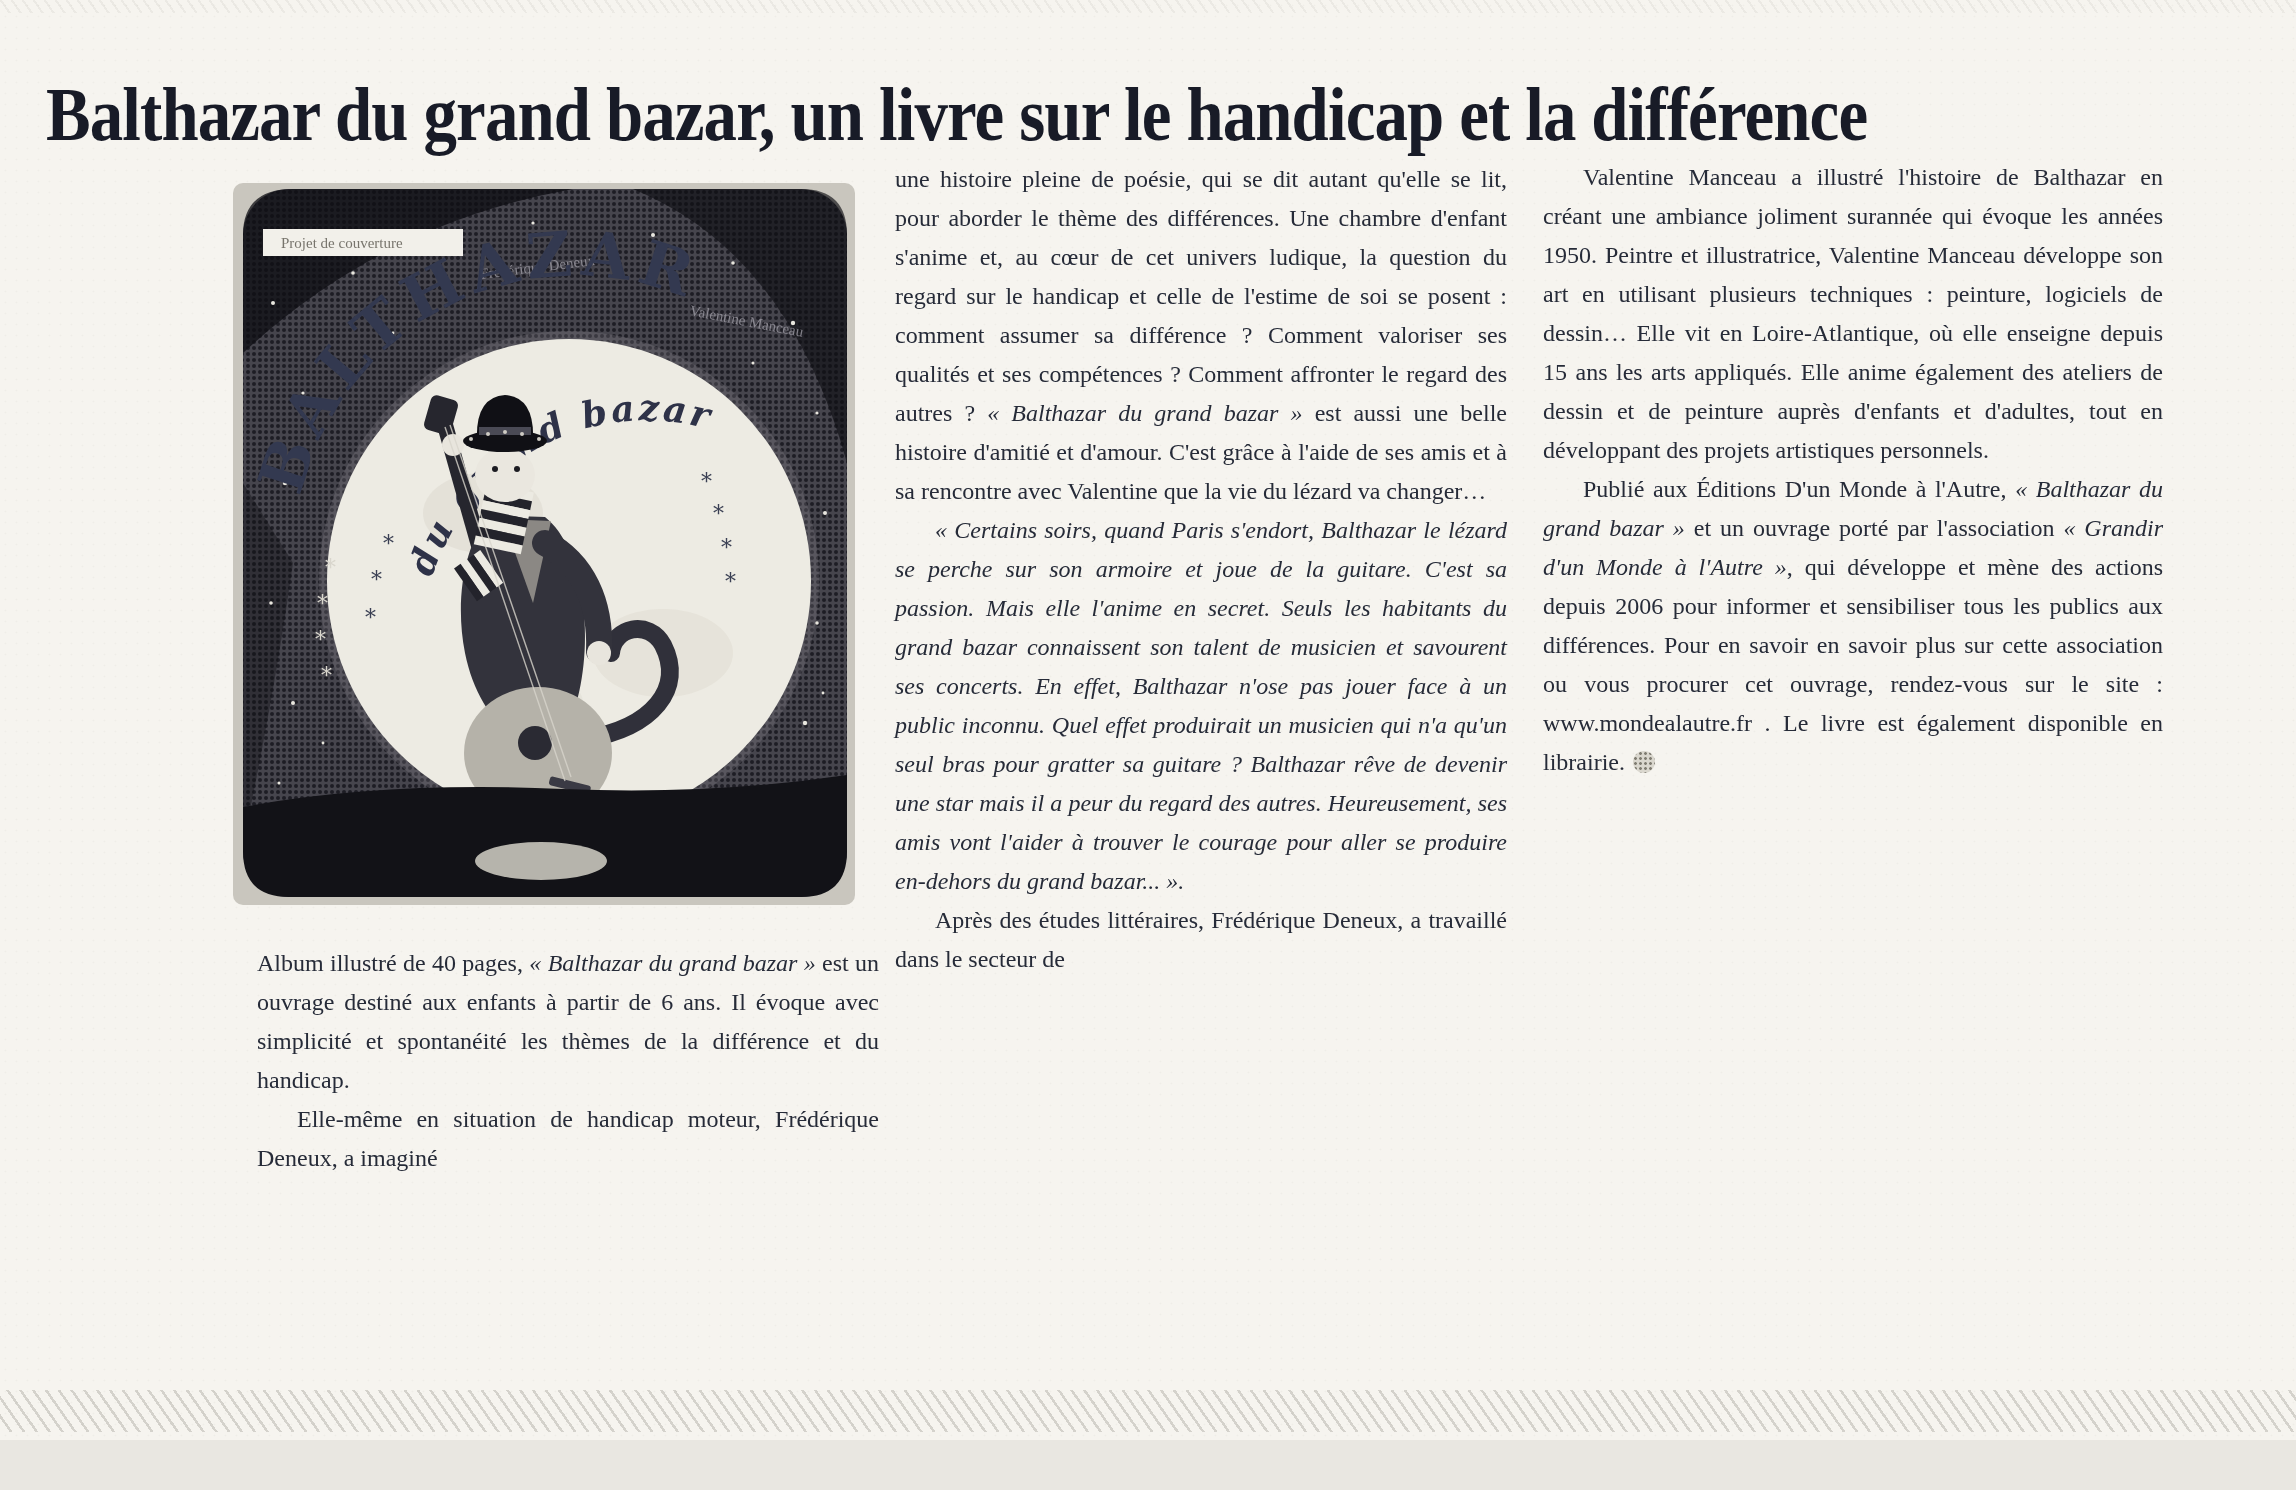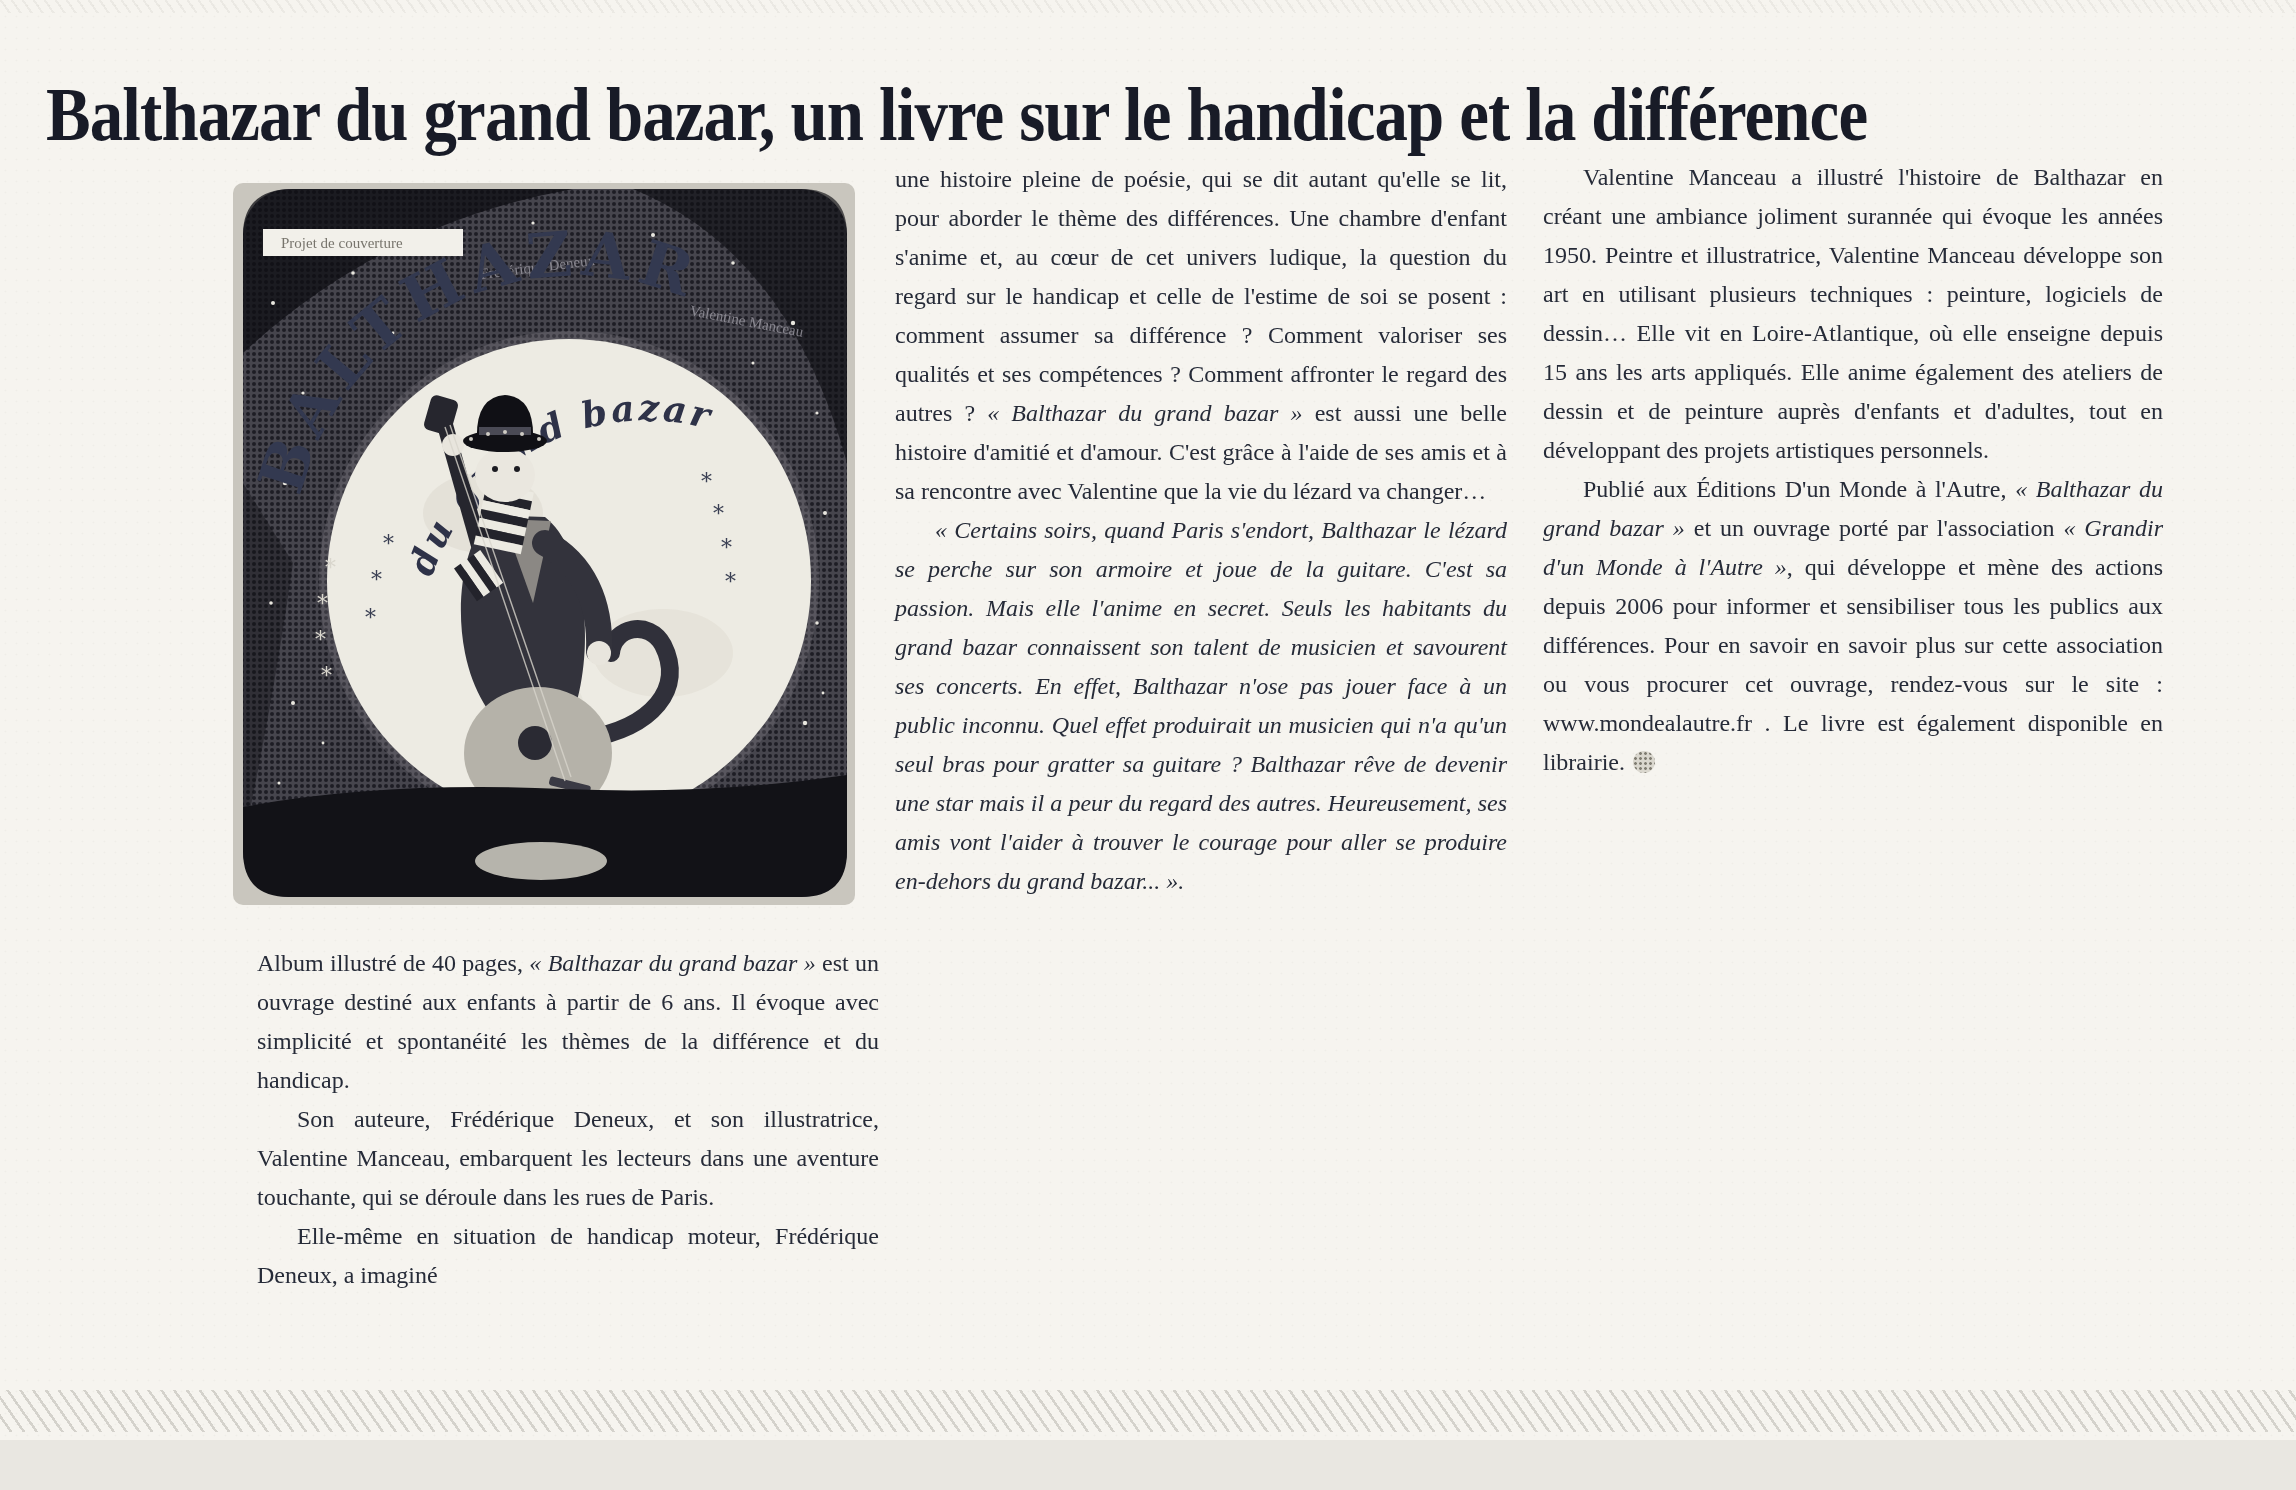--- a/index.html
+++ b/index.html
@@ -191,26 +191,26 @@
       <path d="M 10 624 Q 150 598 330 606 Q 480 612 614 592 L 614 668 Q 614 714 568 714 L 56 714 Q 10 714 10 668 Z" fill="#121217"></path>
       <ellipse cx="308" cy="678" rx="66" ry="19" fill="#c9c6bd" opacity="0.9"></ellipse>
 
       <rect x="30" y="46" width="200" height="27" fill="#f2f0ea"></rect>
       <text x="48" y="65" font-size="15" fill="#77746c">Projet de couverture</text>
     </svg>
   </div>
 
   <div class="col" id="col-left-text">
       <p class="para"><span>Album illustré de 40 pages, </span><span class="it">« Balthazar du grand bazar »</span><span> est un ouvrage destiné aux enfants à partir de 6 ans. Il évoque avec simplicité et spontanéité les thèmes de la différence et du handicap.</span></p>
-      <p class="para indent"><span>Son auteure, Frédérique Deneux, et son illustratrice, Valentine Manceau, embarquent les lecteurs dans une aventure touchante, qui se déroule dans les rues de Paris.</span></p>
       <p class="para indent"><span>Elle-même en situation de handicap moteur, Frédérique Deneux, a imaginé</span></p>
     </div>
   <div class="col" id="col-mid">
       <p class="para"><span>une histoire pleine de poésie, qui se dit autant qu'elle se lit, pour aborder le thème des différences. Une chambre d'enfant s'anime et, au cœur de cet univers ludique, la question du regard sur le handicap et celle de l'estime de soi se posent : comment assumer sa différence ? Comment valoriser ses qualités et ses compétences ? Comment affronter le regard des autres ? </span><span class="it">« Balthazar du grand bazar »</span><span> est aussi une belle histoire d'amitié et d'amour. C'est grâce à l'aide de ses amis et à sa rencontre avec Valentine que la vie du lézard va changer…</span></p>
       <p class="para indent"><span class="it">« Certains soirs, quand Paris s'endort, Balthazar le lézard se perche sur son armoire et joue de la guitare. C'est sa passion. Mais elle l'anime en secret. Seuls les habitants du grand bazar connaissent son talent de musicien et savourent ses concerts. En effet, Balthazar n'ose pas jouer face à un public inconnu. Quel effet produirait un musicien qui n'a qu'un seul bras pour gratter sa guitare ? Balthazar rêve de devenir une star mais il a peur du regard des autres. Heureusement, ses amis vont l'aider à trouver le courage pour aller se produire en-dehors du grand bazar... ».</span></p>
+      <p class="para indent"><span>Après des études littéraires, Frédérique Deneux, a travaillé dans le secteur de</span></p>
     </div>
   <div class="col" id="col-right">
       <p class="para indent"><span>Valentine Manceau a illustré l'histoire de Balthazar en créant une ambiance joliment surannée qui évoque les années 1950. Peintre et illustratrice, Valentine Manceau développe son art en utilisant plusieurs techniques : peinture, logiciels de dessin… Elle vit en Loire-Atlantique, où elle enseigne depuis 15 ans les arts appliqués. Elle anime également des ateliers de dessin et de peinture auprès d'enfants et d'adultes, tout en développant des projets artistiques personnels.</span></p>
       <p class="para indent"><span>Publié aux Éditions D'un Monde à l'Autre, </span><span class="it">« Balthazar du grand bazar »</span><span> et un ouvrage porté par l'association </span><span class="it">« Grandir d'un Monde à l'Autre »</span><span>, qui développe et mène des actions depuis 2006 pour informer et sensibiliser tous les publics aux différences. Pour en savoir en savoir plus sur cette association ou vous procurer cet ouvrage, rendez-vous sur le site : www.mondealautre.fr . Le livre est également disponible en librairie.</span><span class="endmark"></span></p>
     </div>
 
   <div class="bottom-hatch"></div>
 </div>
 
 </body></html>

